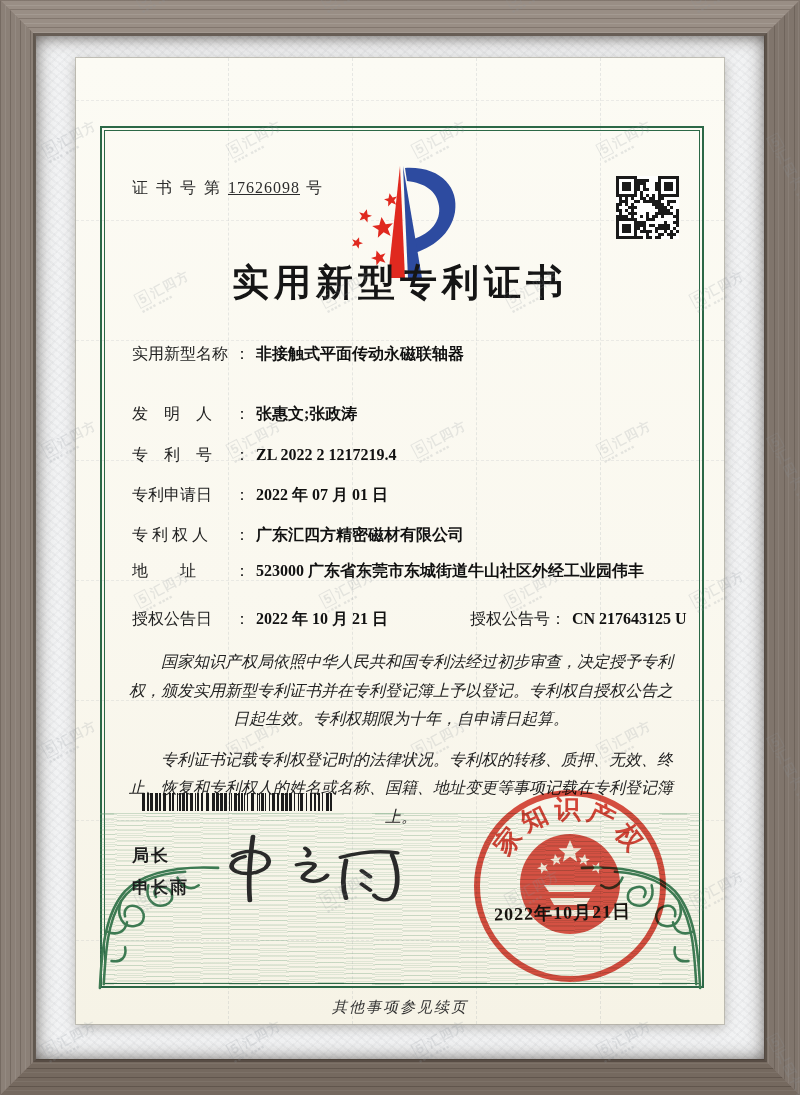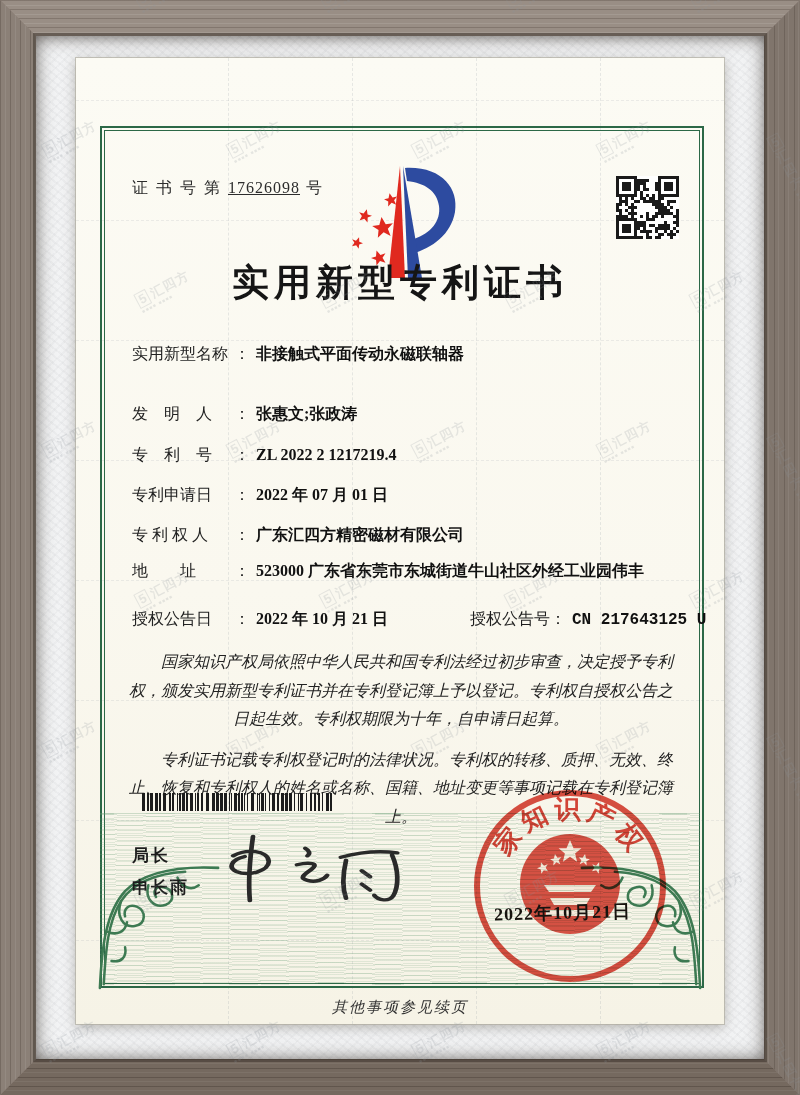--- a/index.html
+++ b/index.html
@@ -56,21 +56,21 @@
   .qr{position:absolute;left:540px;top:118px;width:63px;height:63px;background:#fff;}
   .title{position:absolute;left:0;top:200px;width:648px;text-align:center;
     font-size:37px;font-weight:bold;color:#151515;letter-spacing:5px;}
 
   
   .frow{position:absolute;left:56px;font-size:16px;color:#1d1d1d;white-space:nowrap;}
   .flabel{display:inline-block;width:102px;color:#222;}
   .fcolon{color:#222;}
   .fvalue{font-weight:bold;margin-left:6px;color:#111;}
   .addr2{font-weight:bold;color:#111;margin-left:124px;margin-top:5px;}
-  .grant2{position:absolute;left:338px;top:0;font-family:Liberation Mono, monospace;}
+  .grant2{position:absolute;left:338px;top:0;}
 
   
   .paras{position:absolute;left:36px;top:578px;width:578px;font-size:16px;line-height:28.5px;
     color:#222;font-style:italic;}
   .paras p{margin:12px;text-indent:2em;text-align:center;}
 
   
   .band{position:absolute;left:24px;top:755px;width:600px;height:171px;
     background:linear-gradient(180deg,rgba(226,238,223,.85),rgba(211,229,208,.9));
     background-image:

